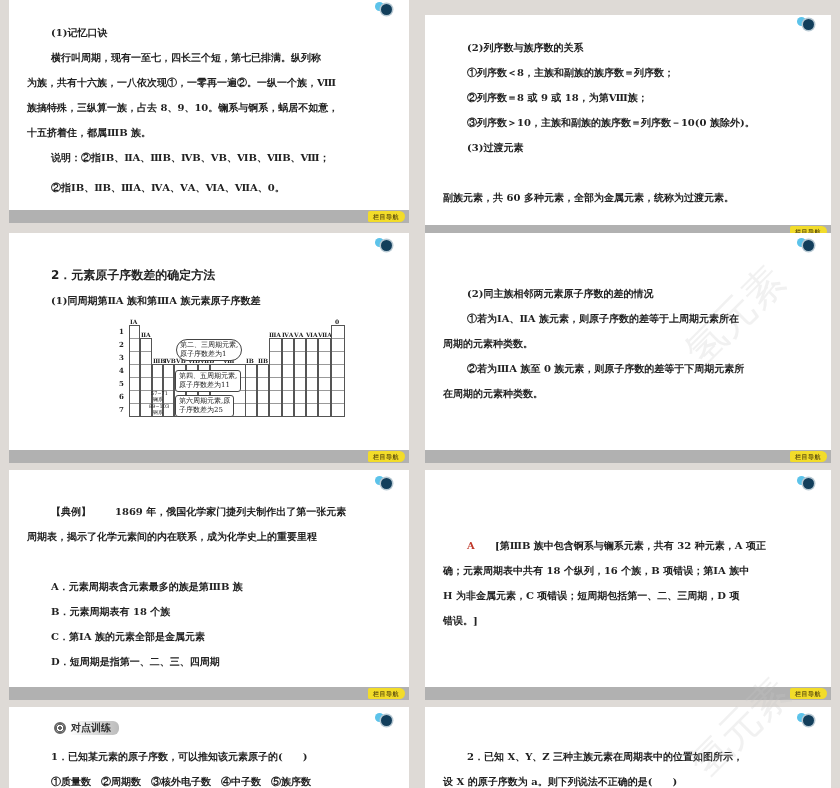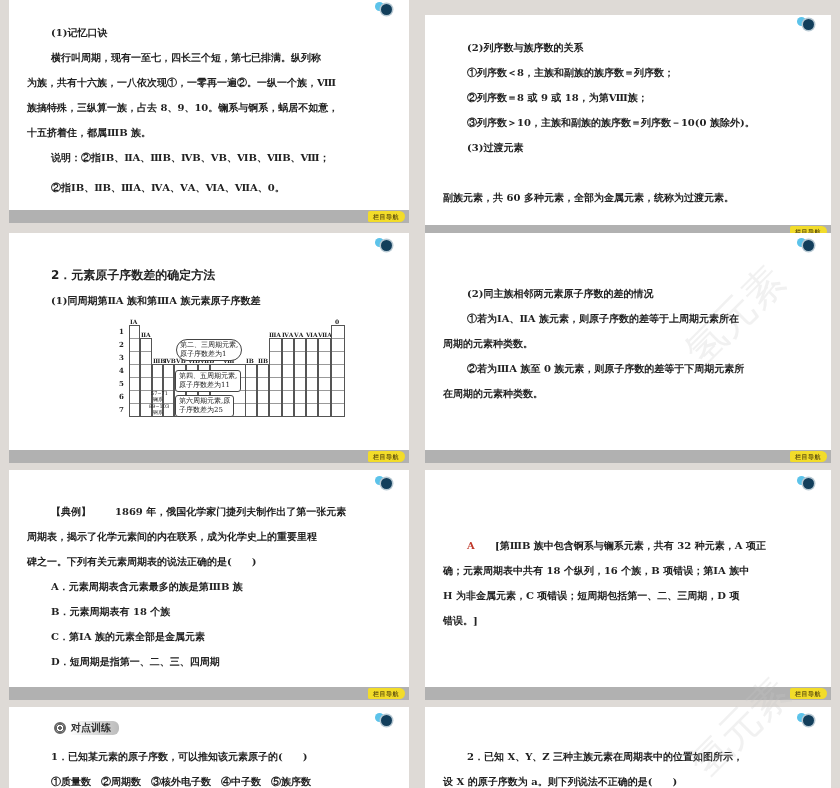--- a/index.html
+++ b/index.html
@@ -153,21 +153,20 @@
 </div>
 
 <div class="slide" style="left:9px;top:470px;width:400px;height:230px;">
   <div class="logo" style="top:4px;">
       <div class="c1"></div>
       <div class="c2"></div>
     </div>
   <div class="p b" style="left:42px;top:29px;">【典例】</div>
   <div class="p b" style="left:106px;top:29px;">1869 年，俄国化学家门捷列夫制作出了第一张元素</div>
   <div class="p b" style="left:18px;top:54px;">周期表，揭示了化学元素间的内在联系，成为化学史上的重要里程</div>
-  <div class="p b" style="left:18px;top:79px;">碑之一。下列有关元素周期表的说法正确的是(　　)</div>
   <div class="p b" style="left:42px;top:104px;">A．元素周期表含元素最多的族是第ⅢB 族</div>
   <div class="p b" style="left:42px;top:129px;">B．元素周期表有 18 个族</div>
   <div class="p b" style="left:42px;top:154px;">C．第ⅠA 族的元素全部是金属元素</div>
   <div class="p b" style="left:42px;top:179px;">D．短周期是指第一、二、三、四周期</div>
   <div class="footer">
     <div class="ans-btn">解析答案</div>
     <div class="nav-btn">栏目导航</div>
   </div>
 </div>
 

